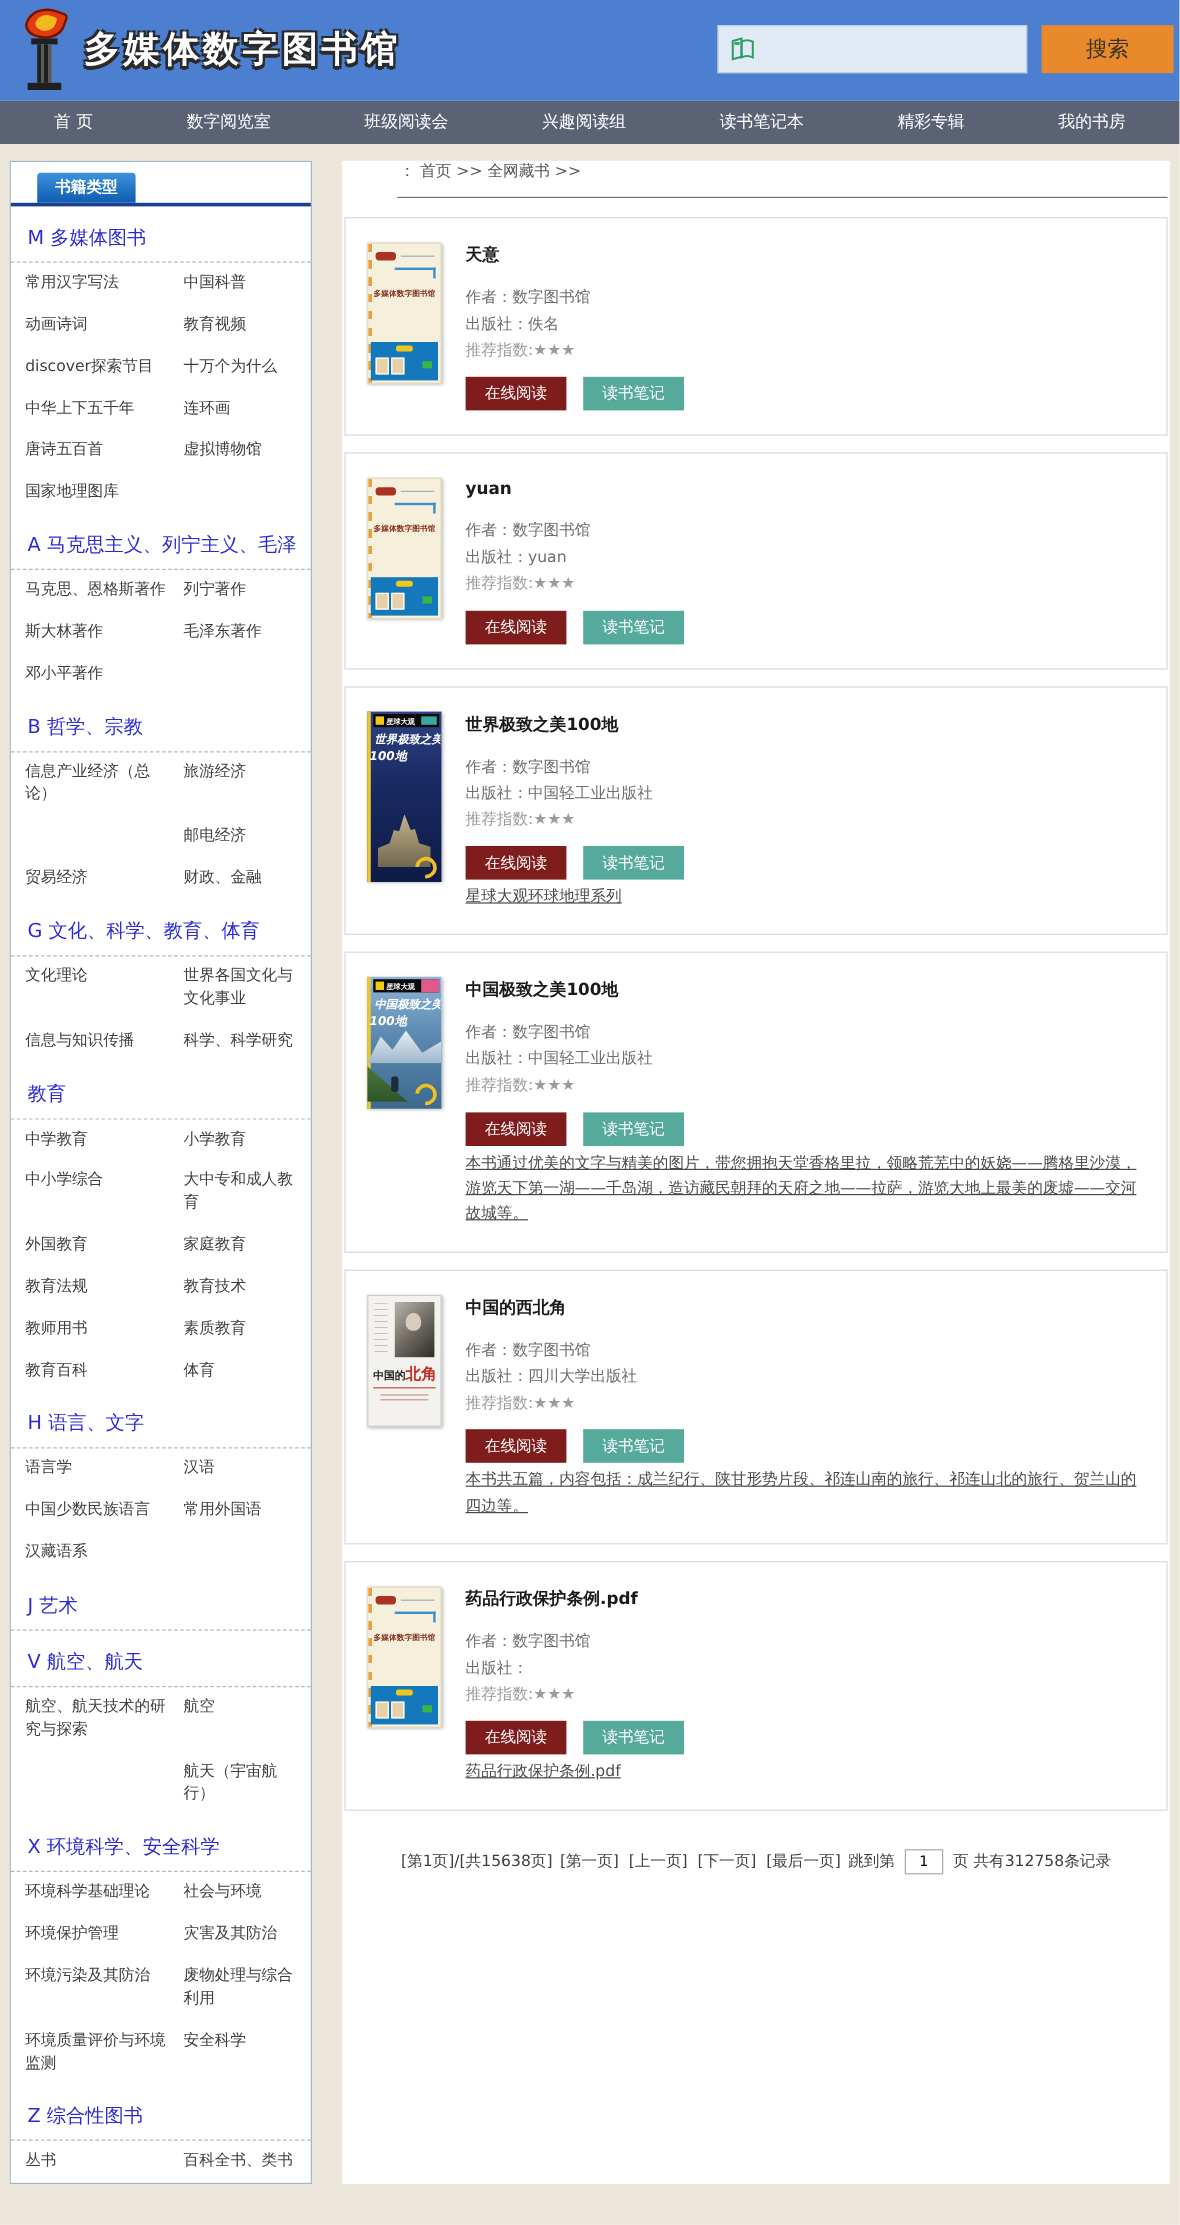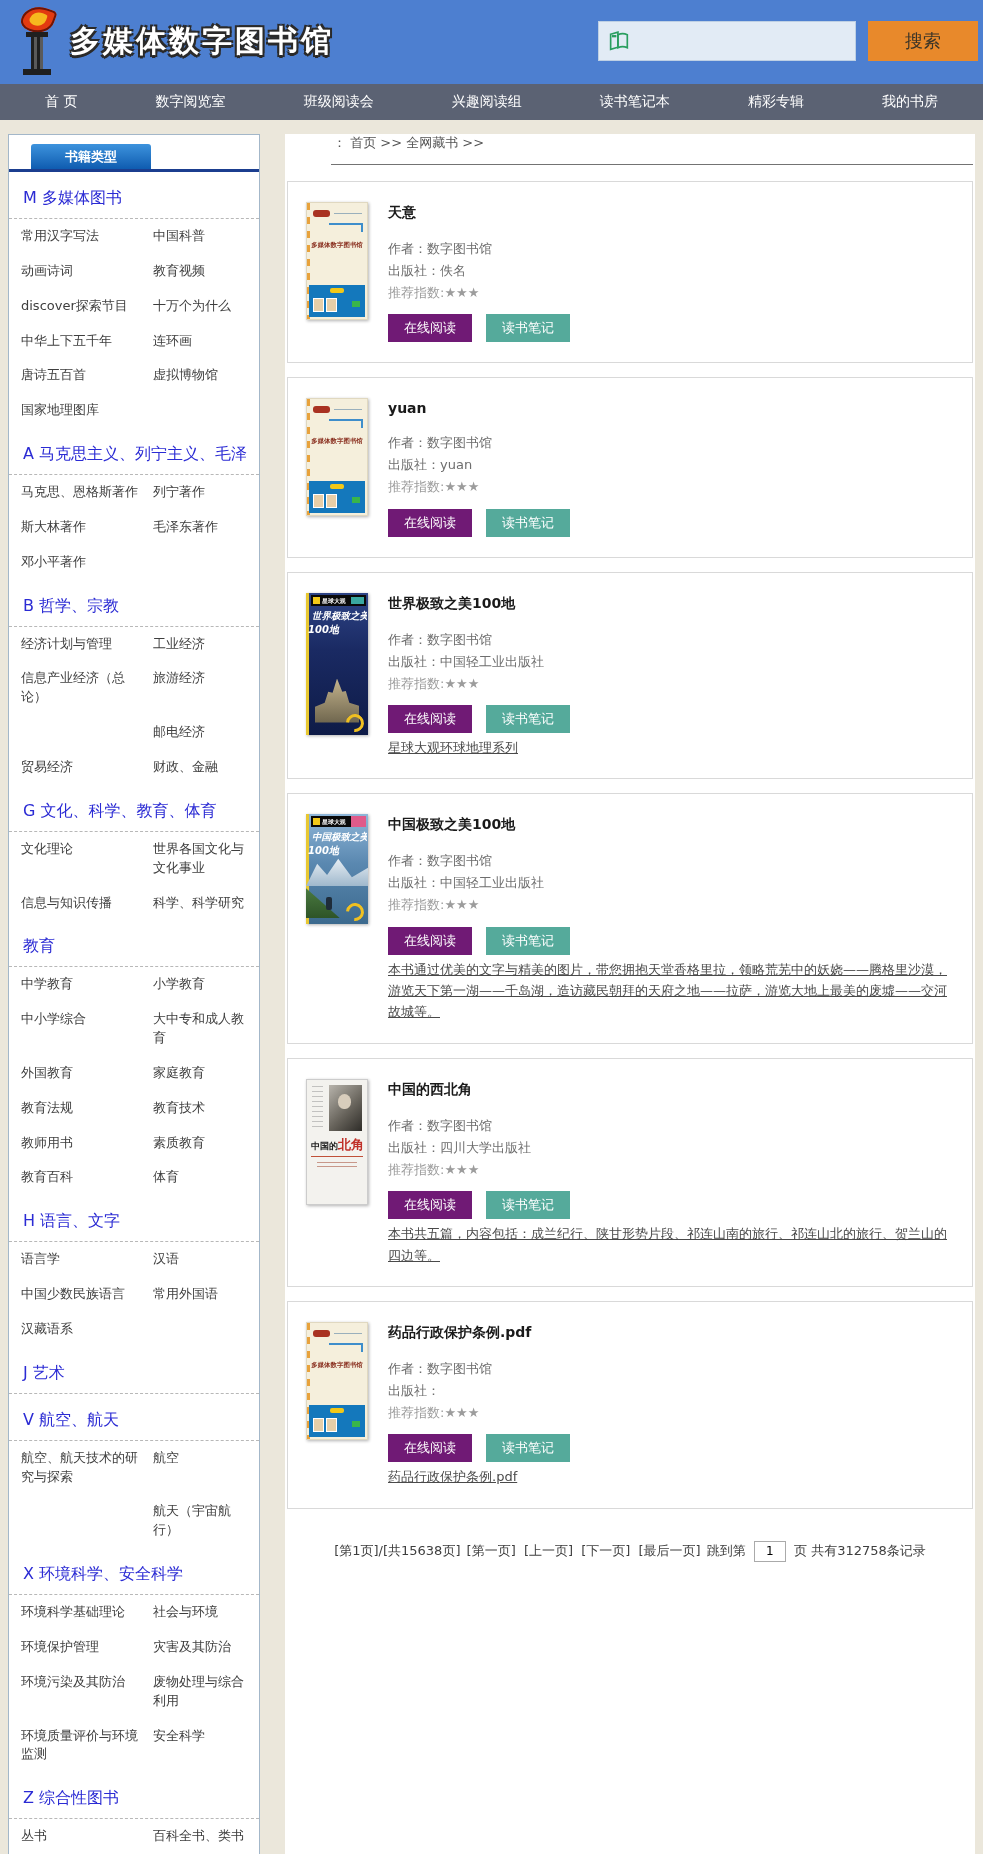--- a/index.html
+++ b/index.html
@@ -22,37 +22,37 @@
   .search-input{position:absolute;left:40px;top:3px;right:4px;width:210px;height:32px;border:none;background:transparent;outline:none;font-size:14px;font-family:inherit;}
   .search-btn{position:absolute;top:21px;right:5px;width:110px;height:40px;background:#e8892b;border:none;font-size:18px;color:#3a3428;font-family:inherit;cursor:pointer;}
   
   .nav{height:36px;background:#5b6273;display:flex;justify-content:space-around;align-items:center;padding:0 6px;}
   .nav-item{color:#fff;font-size:14px;cursor:pointer;white-space:nowrap;}
   
   .page-body{display:flex;align-items:stretch;gap:25px;padding:14px 8px 0;min-height:1618px;box-sizing:border-box;}
   
   .sidebar{width:252px;flex-shrink:0;align-self:flex-start;background:#fff;border:1px solid #a3b7c9;box-sizing:border-box;}
   .side-tab-row{padding-top:9px;border-bottom:3px solid #1b3e8f;}
-  .side-tab{margin-left:22px;width:120px;height:25px;line-height:25px;text-align:center;color:#fff;font-size:13px;font-weight:bold;background:linear-gradient(180deg,#3d93dd,#0f5cb0);border-radius:3px 3px 0 0;}
+  .side-tab{margin-left:22px;width:82px;height:25px;line-height:25px;text-align:center;color:#fff;font-size:13px;font-weight:bold;background:linear-gradient(180deg,#3d93dd,#0f5cb0);border-radius:3px 3px 0 0;}
   .side-heading{color:#2b2bd4;font-size:16px;padding:16px 8px 9px 14px;border-bottom:1px dashed #b8b8b8;white-space:nowrap;overflow:hidden;cursor:pointer;}
   .side-row{display:flex;padding:8px 4px 8px 12px;font-size:13px;color:#3e3e3e;line-height:1.45;}
   .side-row .cl{width:126px;margin-right:6px;cursor:pointer;}
   .side-row .cr{flex:1;cursor:pointer;}
   
   .main{flex:1;min-width:0;background:#fff;padding:0 2px;}
   .breadcrumb{font-size:13px;color:#555;padding:0 2px 12px;border-bottom:1px solid #737373;margin-bottom:16px;margin-left:44px;}
   .bc-link{cursor:pointer;}
   .card{background:#fff;border:1px solid #d9d9d9;padding:20px 18px;margin-bottom:14px;overflow:hidden;}
   .details{margin-left:82px;}
   .book-title{font-size:14px;font-weight:bold;color:#1a1a1a;margin:2px 0 16px;cursor:pointer;}
   .meta{font-size:13px;color:#6e6e6e;line-height:1.7;}
   .rating{font-size:13px;color:#9c9c9c;line-height:1.7;}
   .btns{margin-top:10px;}
   .btn{display:inline-block;padding:5px 16px;font-size:13px;color:#fff;margin-right:14px;cursor:pointer;}
-  .btn-read{background:#701a75;}
+  .btn-read{background:#7f1d1d;}
   .btn-note{background:#55aa9b;}
   .desc{font-size:13px;color:#4a4a4a;margin-top:4px;line-height:1.65;text-decoration:underline;}
   .pagination{font-size:13px;color:#3e3e3e;text-align:center;padding:18px 0 30px;}
   .pg-link{cursor:pointer;margin:0 2px;}
   .pg-input{width:26px;height:17px;border:1px solid #aaa;text-align:center;font-size:12px;margin:0 4px;vertical-align:middle;font-family:inherit;}
   
   .cover{float:left;width:62px;position:relative;box-shadow:1px 1px 3px rgba(0,0,0,.3);cursor:pointer;}
   .cover i,.cover b{display:block;position:absolute;}
   .cover.default{height:118px;background:#f5efdc;border:1px solid #e0d8c0;box-sizing:border-box;}
   .cd-spine{left:0;top:0;bottom:0;width:3px;background:repeating-linear-gradient(180deg,#e8a23c 0 7px,#f5efdc 7px 14px);}
@@ -73,21 +73,21 @@
   .cw-brand{top:2px;left:11px;color:#fff;font-size:7px;white-space:nowrap;transform:scale(.85);transform-origin:left top;}
   .cw-band{top:2px;right:2px;width:13px;height:7px;background:#3aa8a0;}
   .cc-pink{top:0;right:0;width:15px;height:11px;background:#e05a8a;}
   .cw-t1{top:17px;left:6px;right:1px;color:#fff;font-size:9.5px;font-weight:bold;font-style:italic;white-space:nowrap;overflow:hidden;}
   .cw-t2{top:30px;left:2px;color:#fff;font-size:10px;font-weight:bold;font-style:italic;}
   .cw-castle{bottom:12px;left:9px;right:9px;height:44px;background:linear-gradient(180deg,rgba(214,194,146,.9),rgba(116,106,78,.95));clip-path:polygon(50% 0,62% 30%,70% 28%,78% 55%,100% 62%,100% 100%,0 100%,0 64%,22% 55%,30% 30%,40% 32%);}
   .cv-swirl{bottom:3px;right:4px;width:12px;height:12px;border:3px solid #f0c020;border-radius:50%;border-left-color:transparent;transform:rotate(-40deg);}
   .cc-mount{top:42px;left:0;right:0;height:30px;background:linear-gradient(180deg,#eef3f8,#9fb8cc);clip-path:polygon(0 100%,18% 25%,34% 62%,52% 8%,74% 70%,100% 38%,100% 100%);}
   .cc-green{bottom:6px;left:0;width:34px;height:30px;background:linear-gradient(180deg,#4a7a40,#2e5428);clip-path:polygon(0 0,100% 100%,0 100%);}
   .cc-fig{bottom:14px;left:20px;width:6px;height:13px;background:#1e2c3a;border-radius:2px;}
-  .cover.nw{height:126px;background:#f3f2ee;border:1px solid #ccc;box-sizing:border-box;}
+  .cover.nw{height:110px;background:#f3f2ee;border:1px solid #ccc;box-sizing:border-box;}
   .nw-photo{top:5px;right:5px;width:33px;height:46px;background:linear-gradient(135deg,#b8b4ac 0%,#6a665e 55%,#2e2c28 100%);}
   .nw-face{top:9px;left:9px;width:13px;height:15px;background:#d8cdbc;border-radius:50% 50% 45% 45%;}
   .nw-col{top:6px;left:5px;width:11px;height:44px;background:repeating-linear-gradient(180deg,#9a9a9a 0 1px,transparent 1px 5px);opacity:.55;}
   .nw-t{top:56px;left:4px;right:2px;font-size:9px;color:#222;font-weight:bold;white-space:nowrap;}
   .nw-red{color:#c03028;font-size:13px;}
   .nw-rule{top:76px;left:4px;right:4px;height:1px;background:#c05038;}
   .nw-rule2{top:82px;left:10px;right:10px;height:3px;border-top:1px solid #c8988a;border-bottom:1px solid #c8988a;}
 </style>
 </head>
 <body>
@@ -163,24 +163,20 @@
         <div class="side-row">
           <span class="cl">斯大林著作</span>
           <span class="cr">毛泽东著作</span>
         </div>
         <div class="side-row">
           <span class="cl">邓小平著作</span>
           <span class="cr"></span>
         </div>
         <div class="side-heading">B 哲学、宗教</div>
         <div class="side-row">
-          <span class="cl">经济计划与管理</span>
-          <span class="cr">工业经济</span>
-        </div>
-        <div class="side-row">
           <span class="cl">信息产业经济（总论）</span>
           <span class="cr">旅游经济</span>
         </div>
         <div class="side-row">
           <span class="cl"></span>
           <span class="cr">邮电经济</span>
         </div>
         <div class="side-row">
           <span class="cl">贸易经济</span>
           <span class="cr">财政、金融</span>

